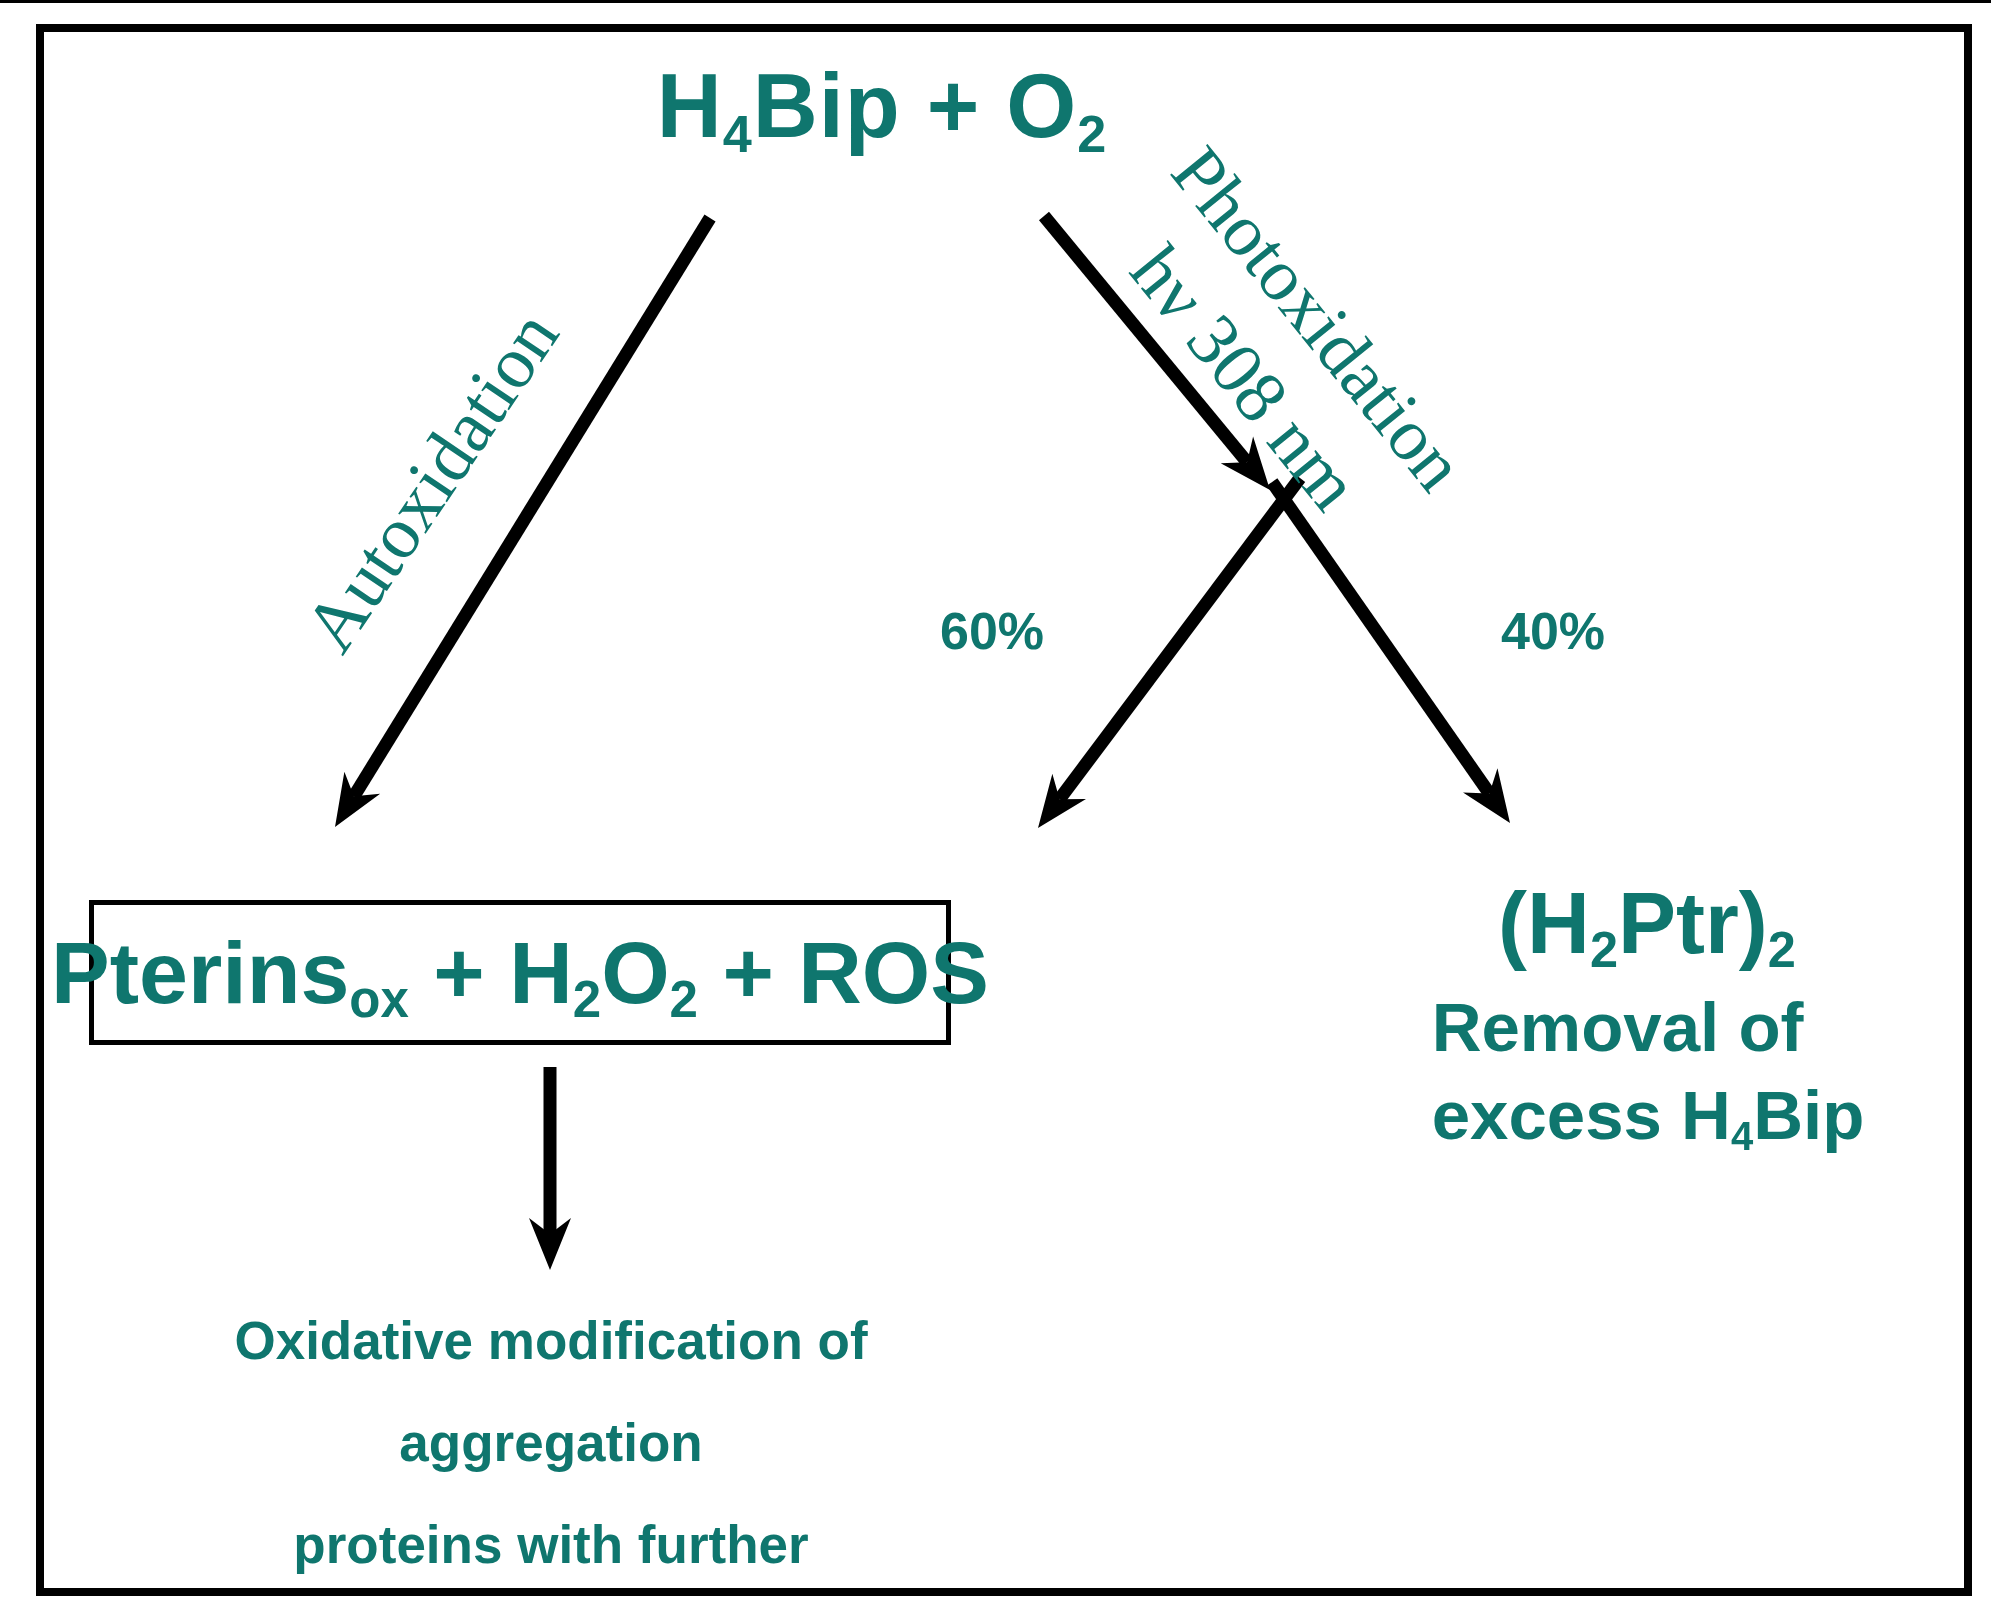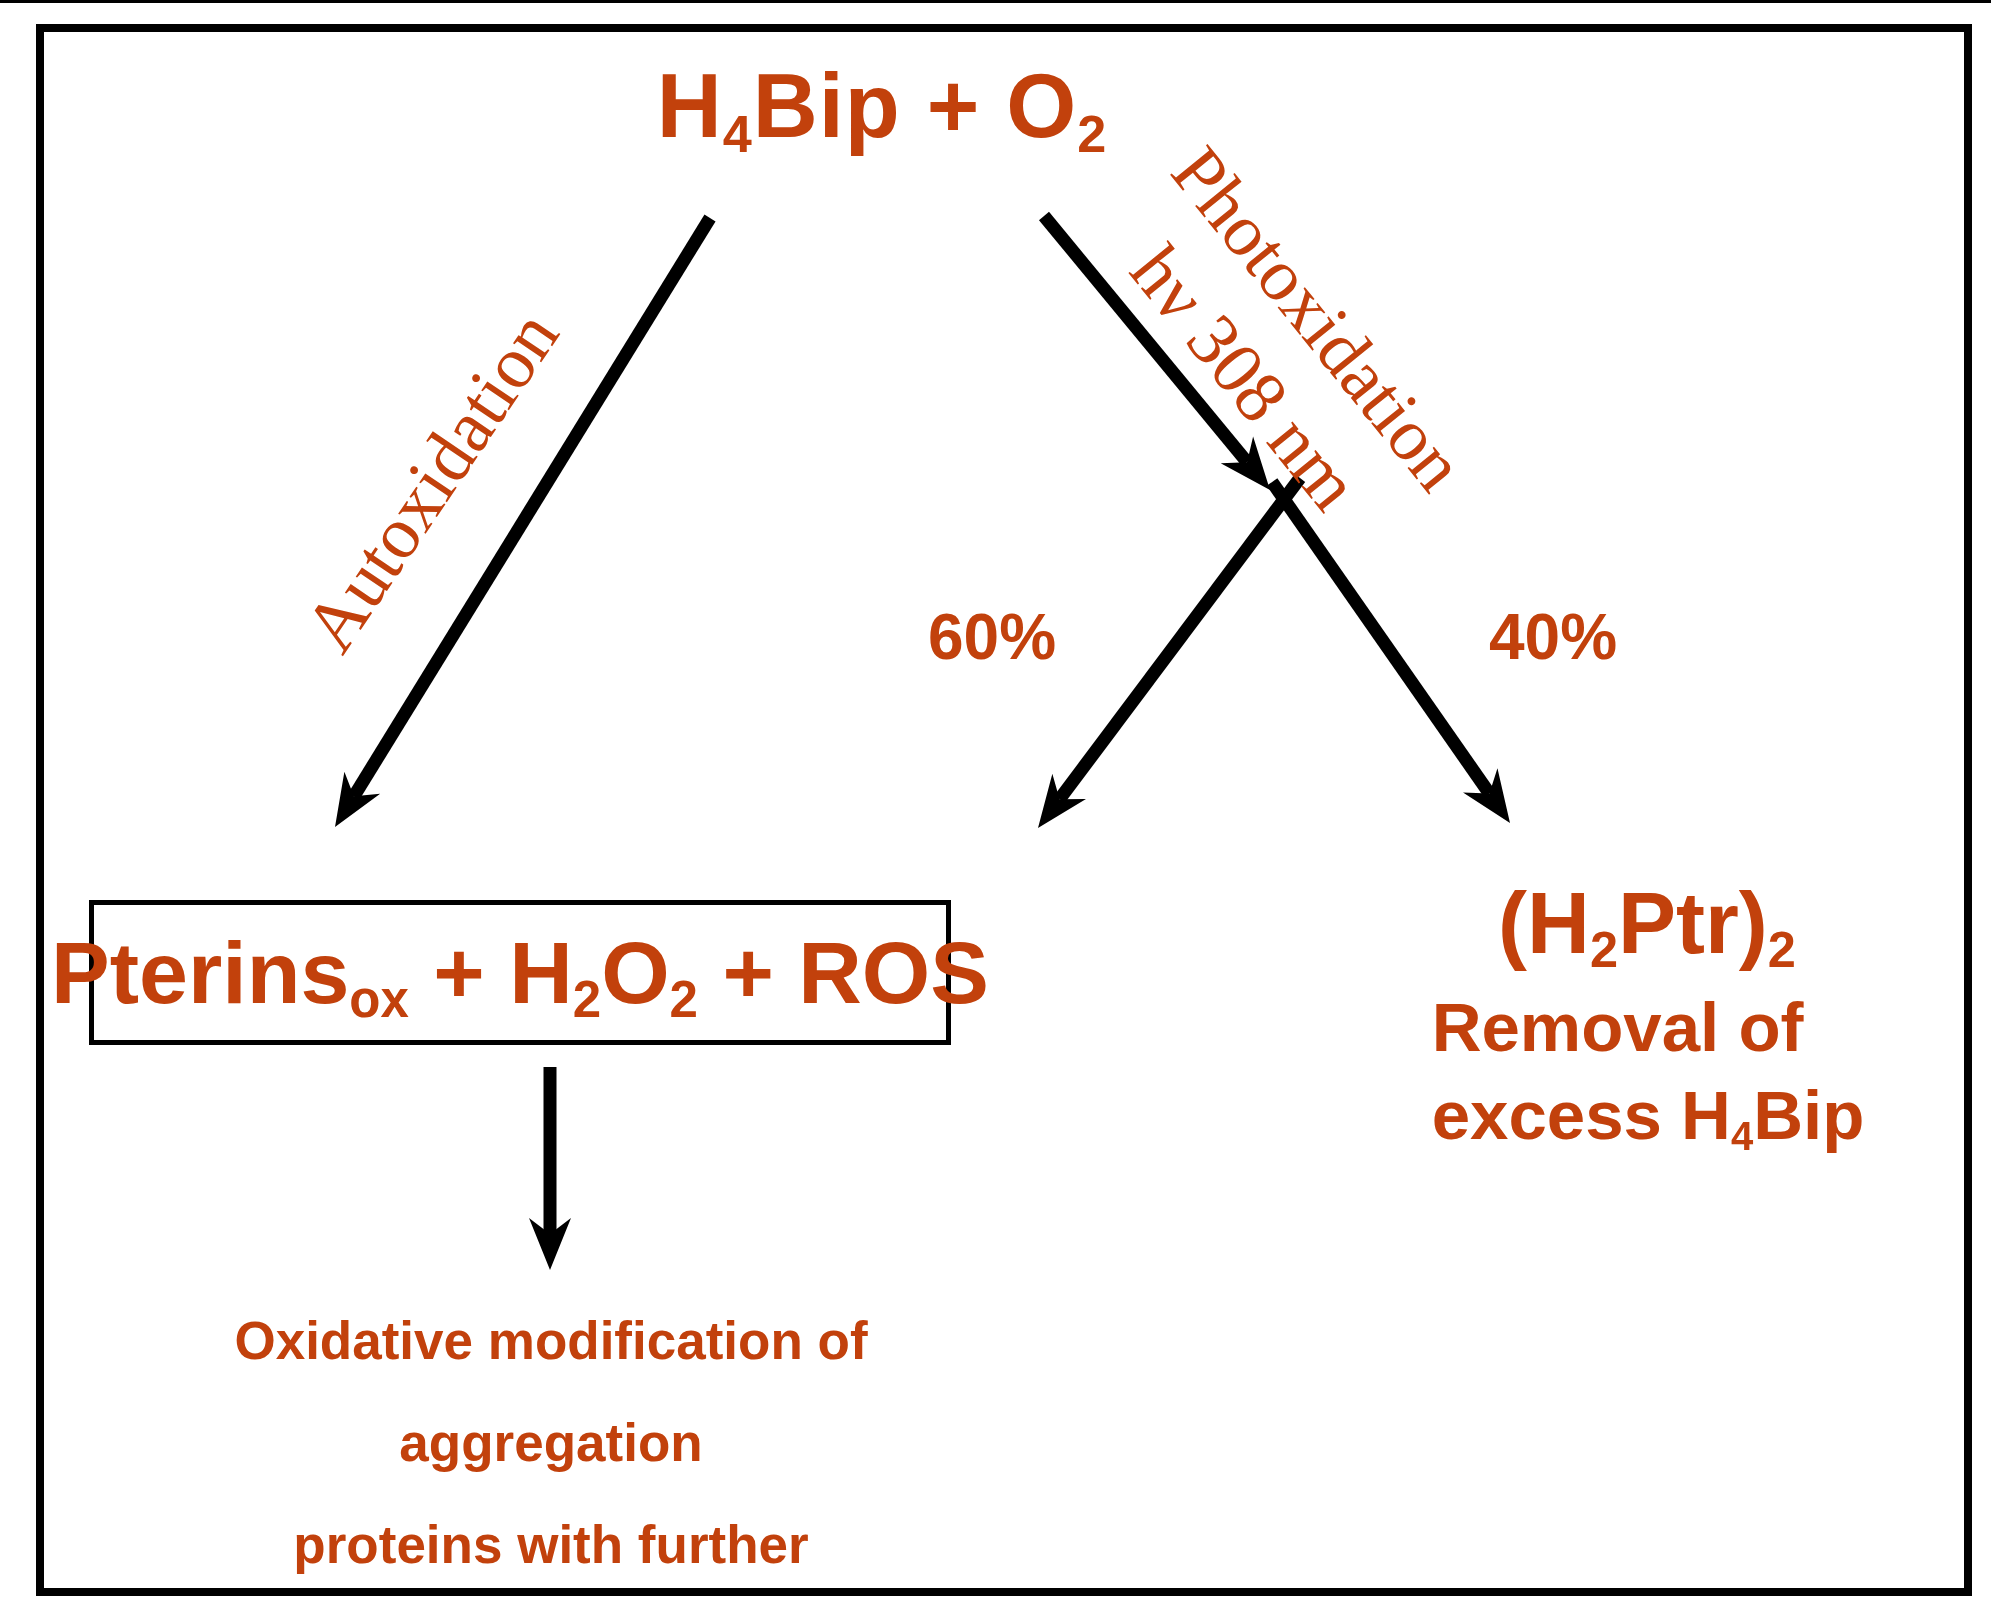--- a/index.html
+++ b/index.html
@@ -1,21 +1,21 @@
 <!DOCTYPE html>
 <html><head>
 <meta charset="utf-8">
 <style>
   html,body{margin:0;padding:0;background:#e8e8e8;}
   .page{
     position:relative;
     width:1991px;height:1612px;
     background:#ffffff;
     font-family:"Liberation Sans", sans-serif;
-    color:#c2410c;
+    color:#0f766e;
     overflow:hidden;
   }
   .top-edge{
     position:absolute;left:0;top:0;width:100%;height:3px;background:#000;
   }
   .frame{
     position:absolute;left:36px;top:24px;width:1936px;height:1572px;
     border:8px solid #000;box-sizing:border-box;background:#fff;
   }
   .t{
@@ -24,21 +24,21 @@
     white-space:nowrap;
     line-height:1;
     transform:translateX(-50%);
   }
   sub{
     font-size:0.58em;
     vertical-align:-0.28em;
     line-height:0;
   }
   .title{font-size:90px; letter-spacing:1px;}
-  .pct{font-size:64px;}
+  .pct{font-size:52px;}
   .dimer{font-size:87px;}
   .caption{
     font-size:69px;
     line-height:88px;
     text-align:left;
   }
   .outcome{
     font-size:53px;
     line-height:102px;
     text-align:center;

